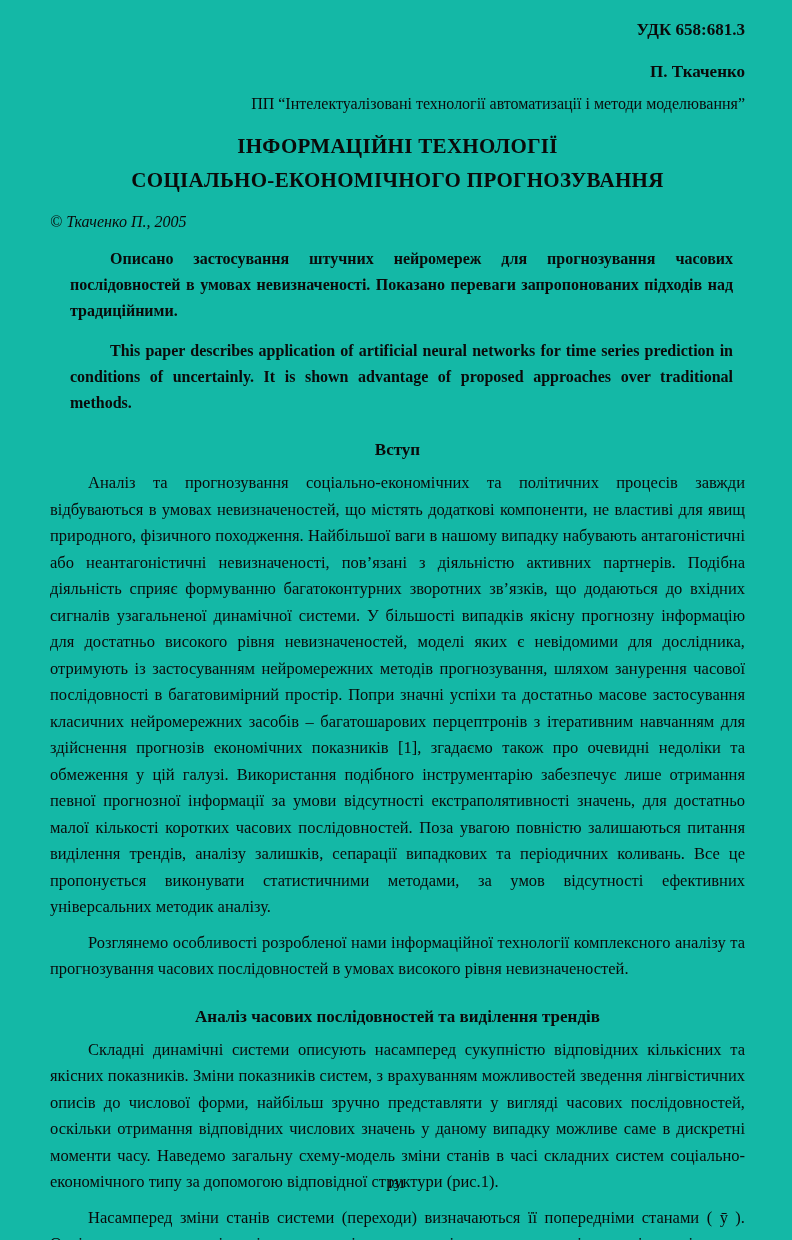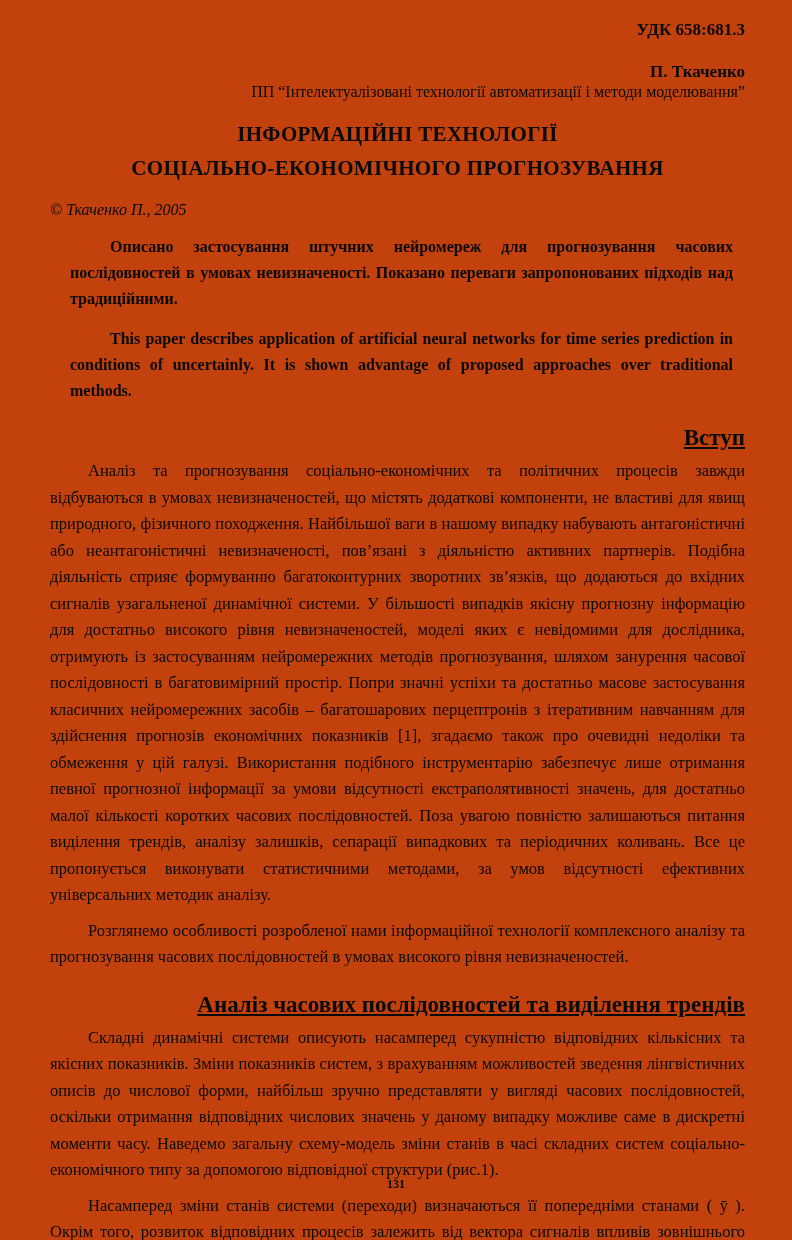--- a/index.html
+++ b/index.html
@@ -6,42 +6,42 @@
     margin: 0;
     padding: 0;
     background: #ffffff;
   }
   .page {
     position: relative;
     width: 792px;
     height: 1240px;
     box-sizing: border-box;
     padding: 20px 47px 0 50px;
-    background: #c2410c;
+    background: #14b8a6;
     color: #0a0a0a;
     font-family: "Liberation Serif", "DejaVu Serif", serif;
     overflow: hidden;
   }
   .udk {
     text-align: right;
     font-weight: bold;
     font-size: 17px;
     line-height: 20px;
   }
   .author {
     text-align: right;
     font-weight: bold;
     font-size: 17px;
     margin-top: 22px;
     line-height: 20px;
   }
   .affiliation {
     text-align: right;
     font-size: 16px;
-    margin-top: 0;
+    margin-top: 12px;
     line-height: 20px;
   }
   .title {
     text-align: center;
     font-weight: bold;
     font-size: 21px;
     line-height: 34px;
     margin: 15px 0 0 0;
     letter-spacing: 0.3px;
   }
@@ -53,26 +53,25 @@
   }
   .abstract {
     font-weight: bold;
     text-align: justify;
     font-size: 16px;
     line-height: 26px;
     margin: 14px 12px 0 20px;
     text-indent: 40px;
   }
   .section-heading {
-    text-align: right;
+    text-align: center;
     font-weight: bold;
-    font-size: 23px;
+    font-size: 17px;
     margin: 23px 0 0 0;
     line-height: 22px;
-    text-decoration: underline;
   }
   .body-para {
     text-align: justify;
     font-size: 16.5px;
     line-height: 26.5px;
     margin: 9px 0 0 0;
     text-indent: 38px;
   }
   .page-number {
     position: absolute;

